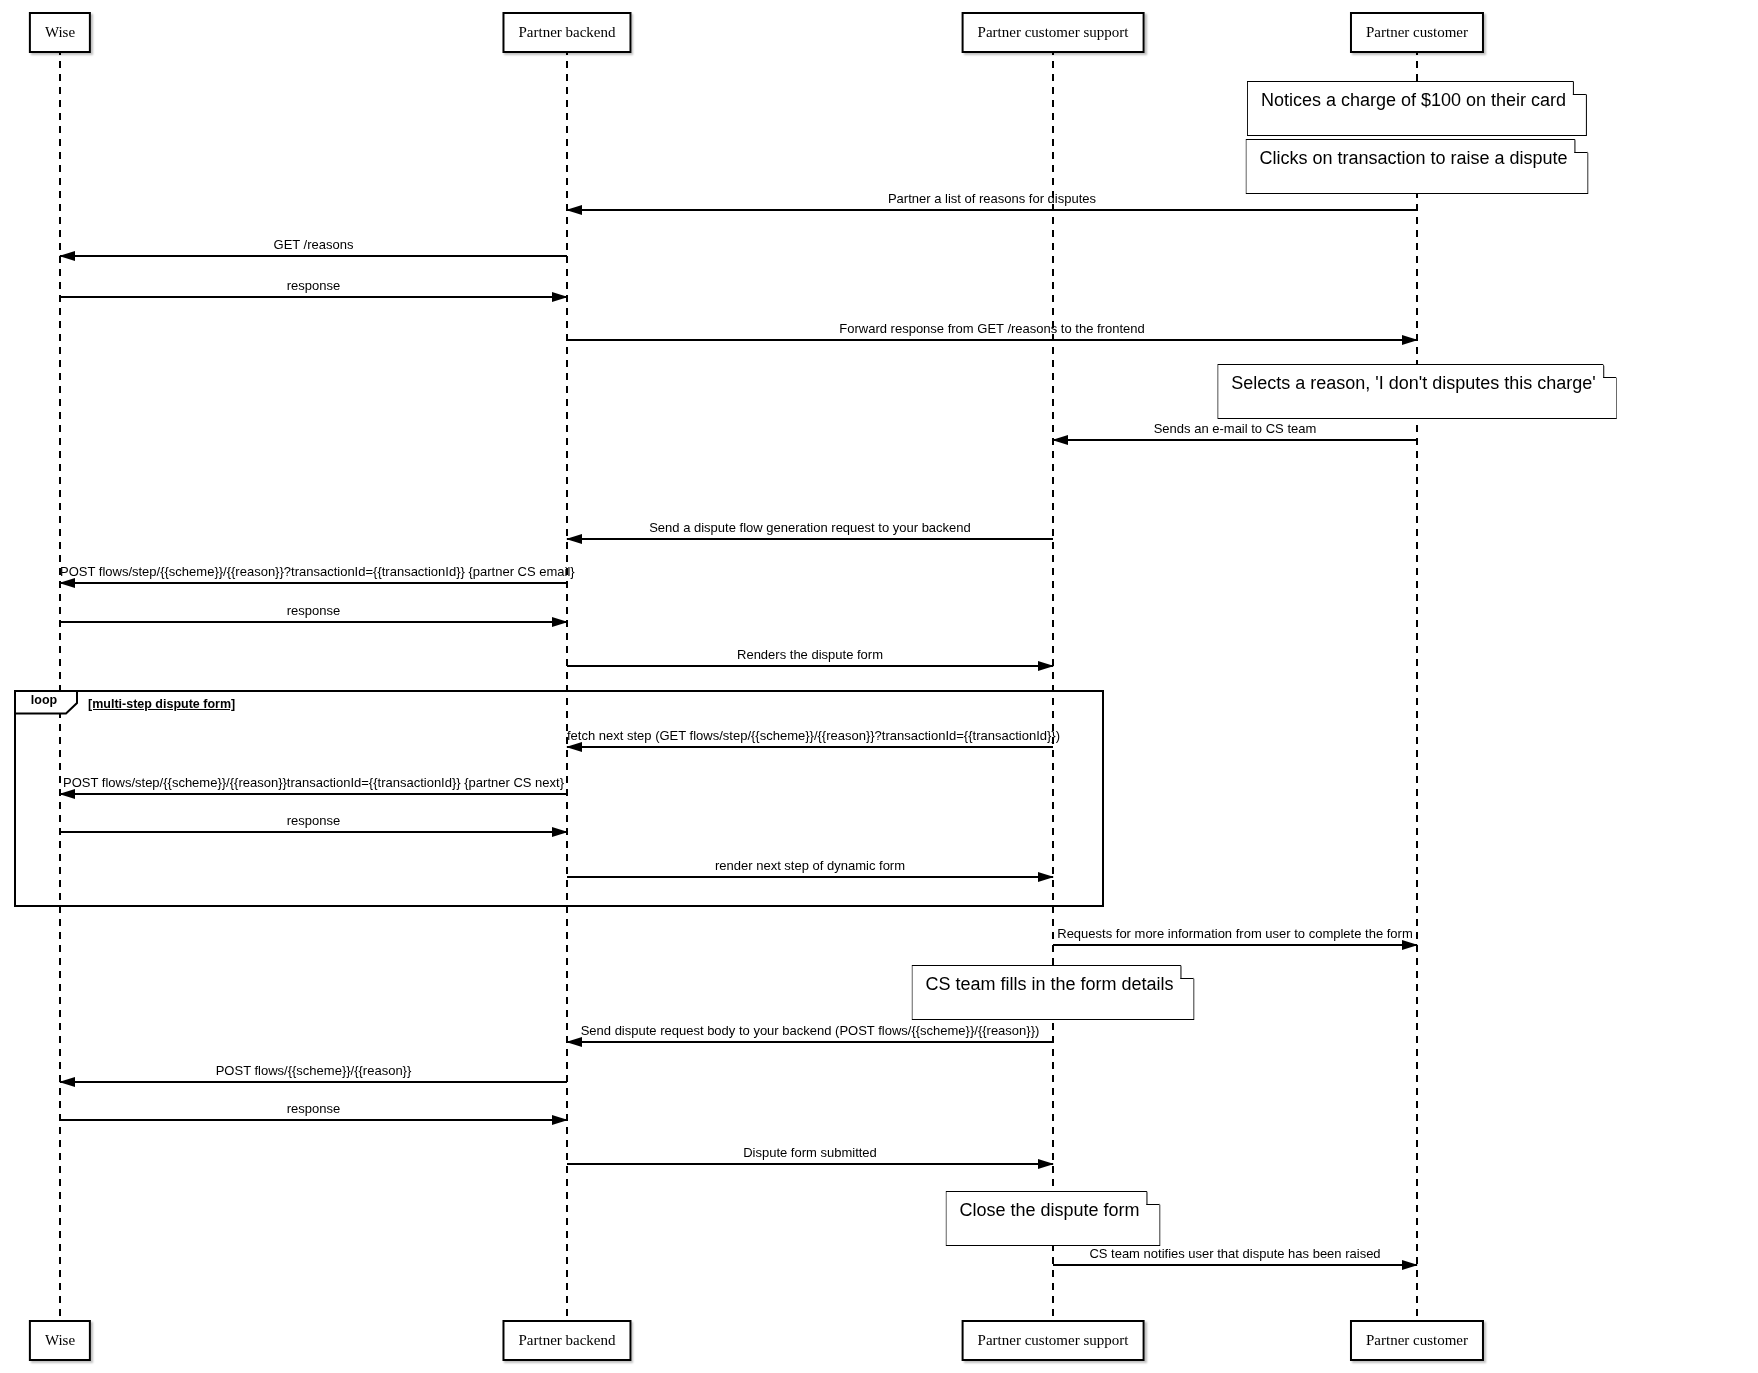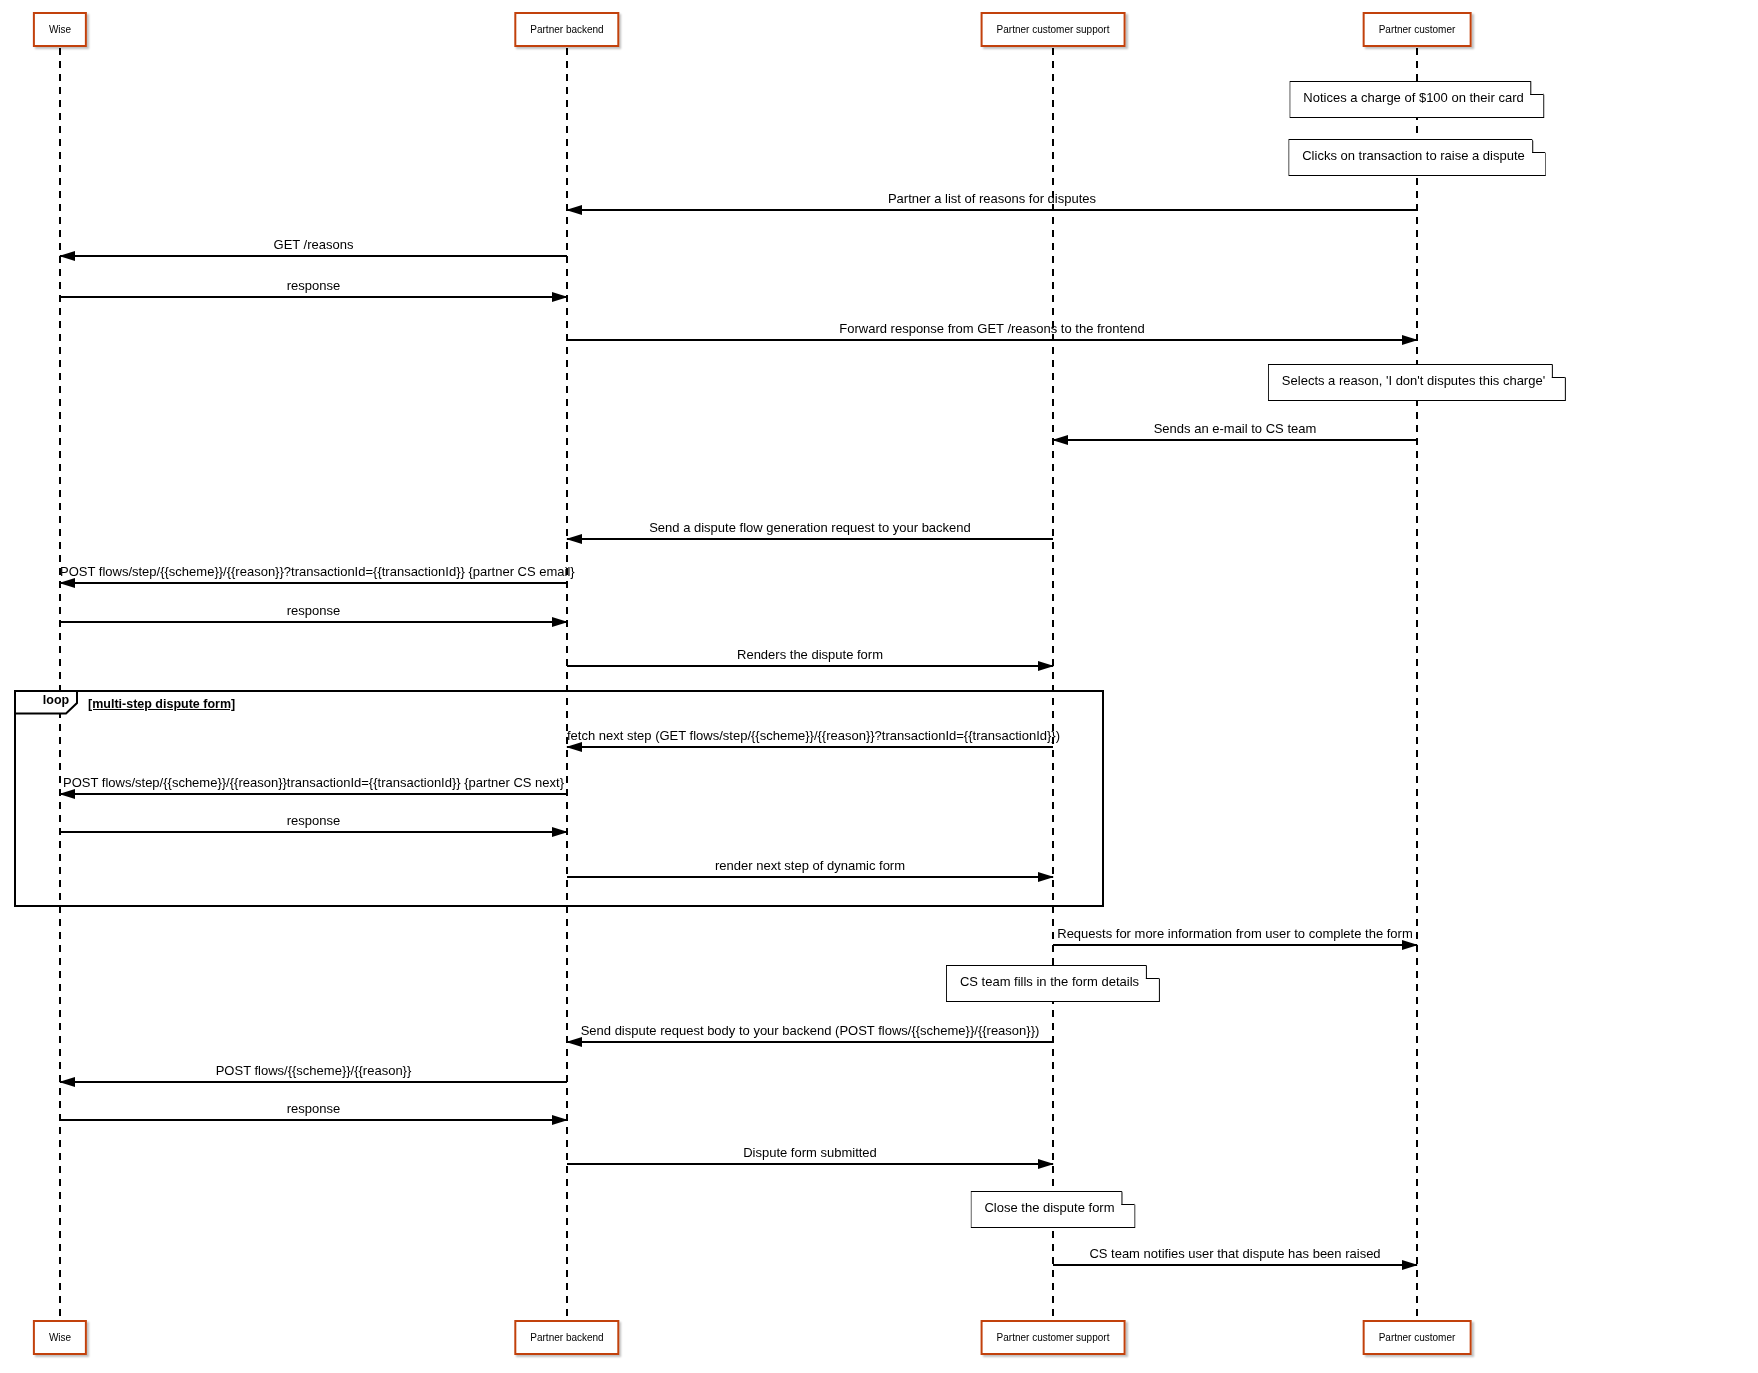--- a/index.html
+++ b/index.html
@@ -6,47 +6,47 @@
   #canvas{
     position:relative;width:1758px;height:1373px;background:#ffffff;
     font-family:"Liberation Sans",sans-serif;color:#000;overflow:hidden;
   }
   .lifeline{
     position:absolute;top:48px;height:1272px;width:2px;
     background:repeating-linear-gradient(to bottom,#000 0 7px,transparent 7px 13px);
   }
   .actor{
     position:absolute;transform:translateX(-50%);background:#fff;
-    border:2px solid #c2410c;padding:10px 14px;font-size:10px;white-space:nowrap;
-    box-shadow:2px 2px 2px rgba(0,0,0,0.25);z-index:5;
+    border:2px solid #000000;padding:10px 14px;font-size:15px;white-space:nowrap;
+    box-shadow:2px 2px 2px rgba(0,0,0,0.25);z-index:5;font-family:Liberation Serif, serif;
   }
   .note{
     position:absolute;transform:translateX(-50%);background:#fff;
-    border:1.6px solid #000;padding:8px 20px 12px 13px;font-size:13px;white-space:nowrap;
+    border:1.6px solid #000;padding:8px 20px 24px 13px;font-size:18px;white-space:nowrap;
     clip-path:polygon(0 0,calc(100% - 14px) 0,100% 14px,100% 100%,0 100%);
     z-index:4;
   }
   .note .fold{
     position:absolute;top:0;right:0;width:12px;height:12px;background:#fff;
     border-left:1.6px solid #000;border-bottom:1.6px solid #000;
   }
   .msg{position:absolute;height:20px;z-index:3;}
   .msg .lbl{
     position:absolute;left:0;right:0;bottom:5px;text-align:center;
     font-size:13px;white-space:nowrap;background:transparent;
   }
   .msg .line{position:absolute;left:0;right:0;bottom:0;height:1.7px;background:#000;}
   .msg .head{position:absolute;bottom:-4.3px;width:0;height:0;
     border-top:5px solid transparent;border-bottom:5px solid transparent;}
   .msg .head.r{right:-1px;border-left:16px solid #000;}
   .msg .head.l{left:-1px;border-right:16px solid #000;}
   .loop-box{position:absolute;border:2.2px solid #000;z-index:2;}
   .loop-tag{position:absolute;top:-2px;left:-2px;width:66px;height:25px;}
   .loop-tag .kw{
-    position:absolute;top:3px;left:16px;width:52px;text-align:center;
+    position:absolute;top:3px;left:4px;width:52px;text-align:center;
     font-size:12.5px;font-weight:bold;
   }
   .loop-cond{
     position:absolute;top:5px;left:72px;font-size:12.5px;font-weight:bold;white-space:nowrap;text-decoration:underline;
   }
 </style>
 </head>
 <body>
 
 <div id="canvas">

